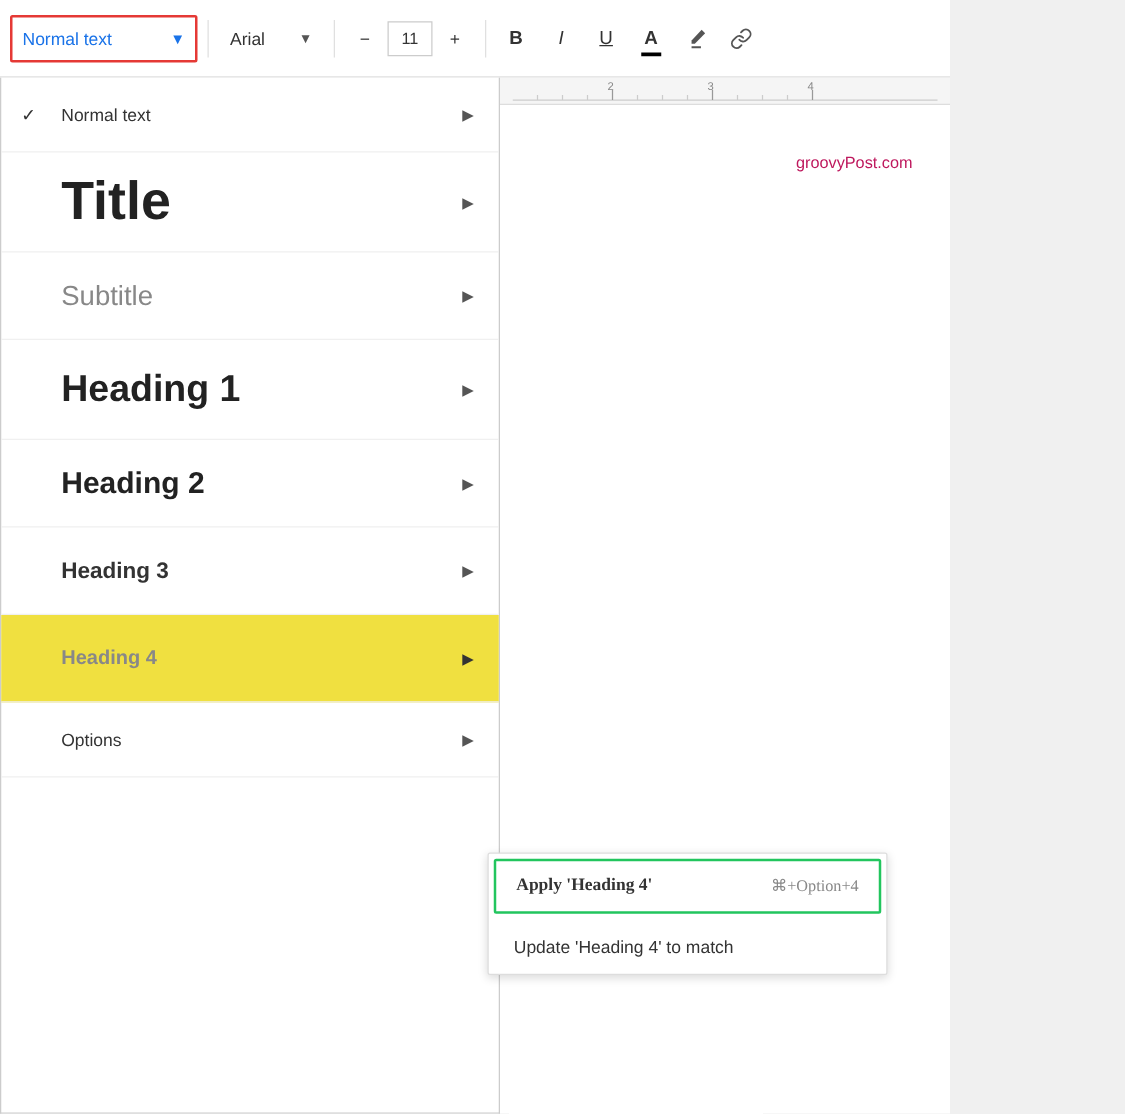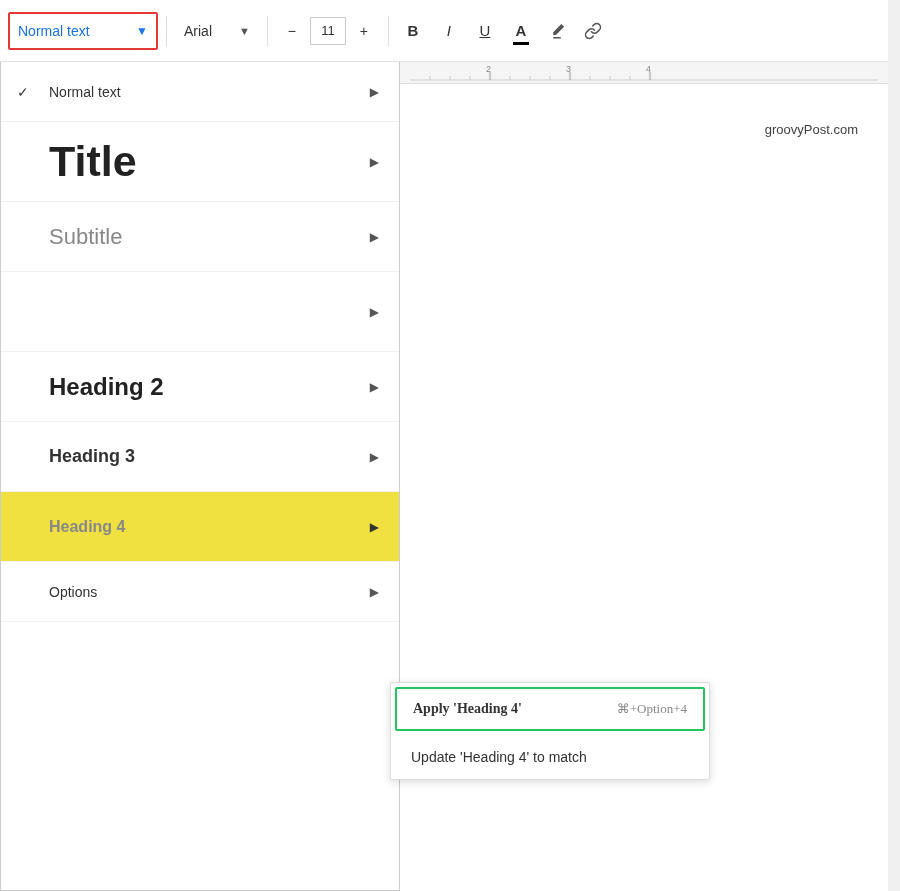--- a/index.html
+++ b/index.html
@@ -7,21 +7,21 @@
       font-family: Arial, sans-serif;
       background: #f0f0f0;
       width: 900px;
       height: 891px;
       overflow: hidden;
       position: relative;
     }
 
     .main-container {
       display: flex;
-      width: 888px;
+      width: 760px;
       height: 891px;
       position: relative;
     }
 
     
     .dropdown-panel {
       width: 400px;
       background: #fff;
       border: 1px solid #ccc;
       border-top: none;
@@ -149,21 +149,21 @@
       font-size: 10px;
       color: #888;
       position: relative;
       overflow: hidden;
     }
 
     .watermark {
       position: absolute;
       top: 60px;
       right: 30px;
-      color: #404040;
+      color: #be185d;
       font-size: 13px;
       margin-left: 32px;
     }
 
     
     .dropdown-items {
       margin-top: 62px;
     }
 
     .menu-item {
@@ -336,20 +336,21 @@
         <span class="item-title">Title</span>
         <span class="arrow-icon">▶</span>
       </div>
 
       <div class="menu-item" style="min-height:70px;">
         <span class="item-subtitle">Subtitle</span>
         <span class="arrow-icon">▶</span>
       </div>
 
       <div class="menu-item h1-item">
+        <span class="item-h1">Heading 1</span>
         <span class="arrow-icon">▶</span>
       </div>
 
       <div class="menu-item h2-item">
         <span class="item-h2">Heading 2</span>
         <span class="arrow-icon">▶</span>
       </div>
 
       <div class="menu-item" style="min-height:70px;">
         <span class="item-h3">Heading 3</span>

